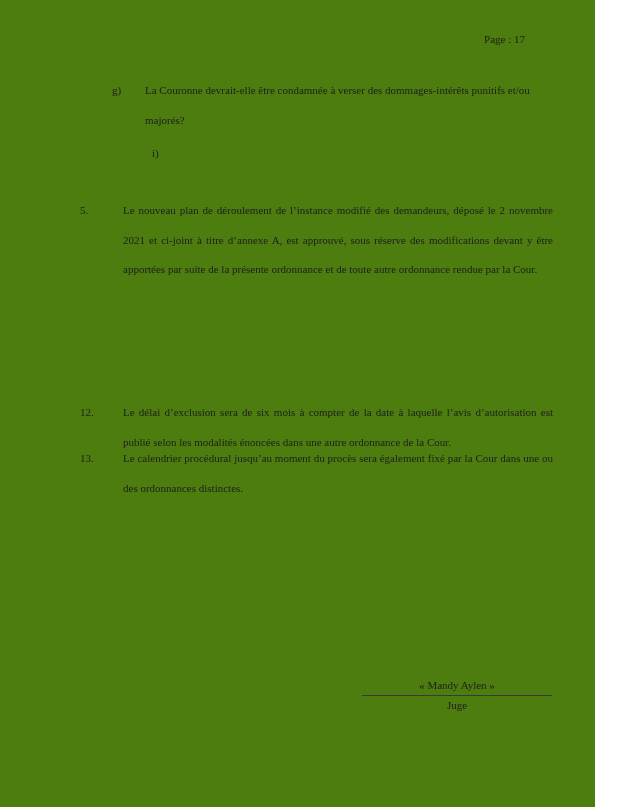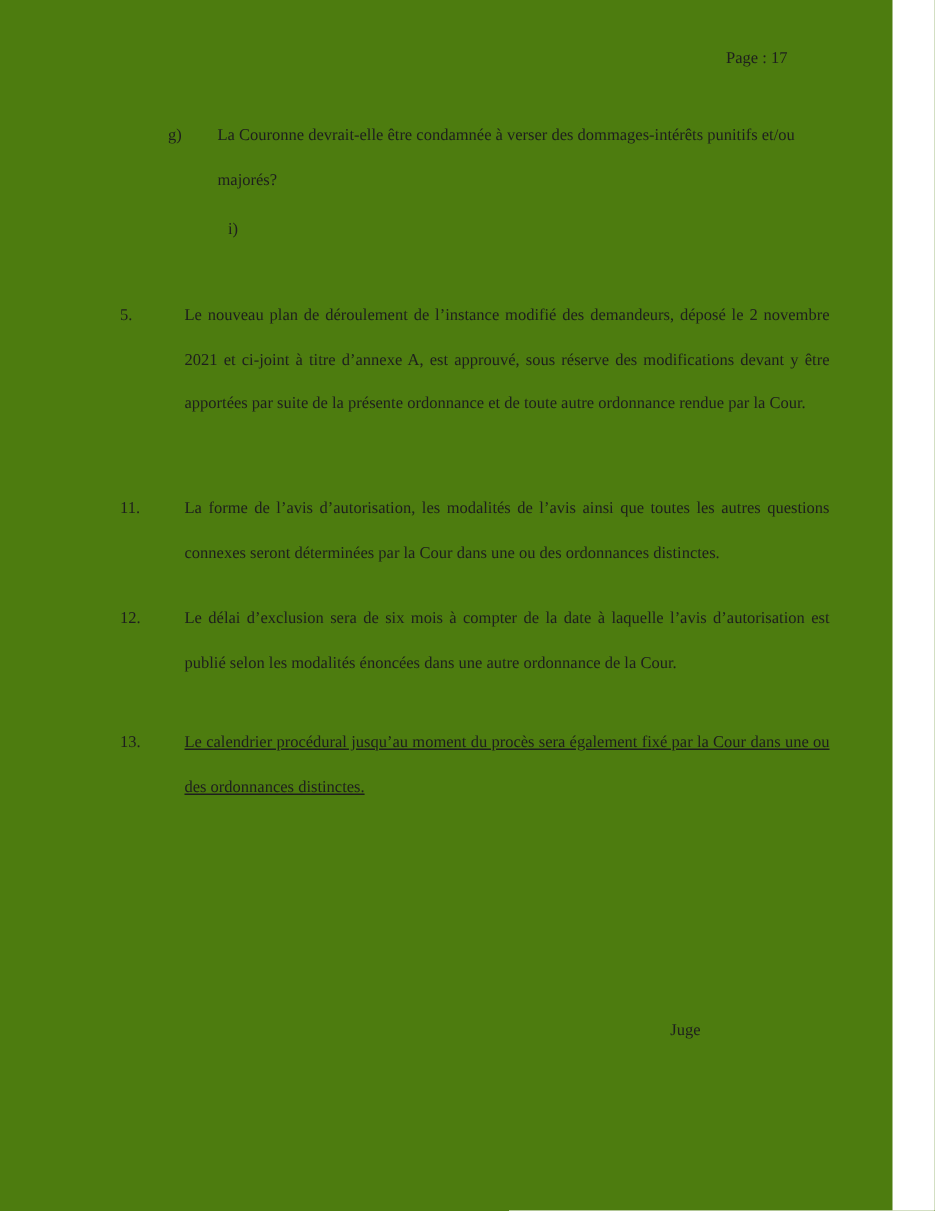--- a/index.html
+++ b/index.html
@@ -54,21 +54,21 @@
   }
   .oitem .body {
     margin-left: 43px;
     text-align: justify;
   }
   .oitem .body em { font-style: italic; }
 
   .o10 { top: 196px; }
   .o11 { top: 325px; }
   .o12 { top: 398px; }
-  .o13 { top: 481px; text-decoration: underline; }
+  .o13 { top: 444px; }
   .o14 { top: 539px; }
 
   
   .signature {
     position: absolute;
     left: 362px;
     top: 678px;
     width: 190px;
     text-align: center;
     line-height: 15px;
@@ -95,33 +95,32 @@
 
   <div class="qitem qitem-i">
     <span class="lbl">i)</span>
   </div>
 
   <div class="oitem o10">
     <span class="num">5.</span>
     <div class="body">Le nouveau plan de déroulement de l’instance modifié des demandeurs, déposé le 2 novembre 2021 et ci-joint à titre d’annexe A, est approuvé, sous réserve des modifications devant y être apportées par suite de la présente ordonnance et de toute autre ordonnance rendue par la Cour.</div>
   </div>
 
-  <div class="oitem o11">
-    <span class="num">11.</span>
-    <div class="body">La forme de l’avis d’autorisation, les modalités de l’avis ainsi que toutes les autres questions connexes seront déterminées par la Cour dans une ou des ordonnances distinctes.</div>
-  </div>
 
   <div class="oitem o12">
     <span class="num">12.</span>
     <div class="body">Le délai d’exclusion sera de six mois à compter de la date à laquelle l’avis d’autorisation est publié selon les modalités énoncées dans une autre ordonnance de la Cour.</div>
   </div>
 
   <div class="oitem o13">
     <span class="num">13.</span>
     <div class="body">Le calendrier procédural jusqu’au moment du procès sera également fixé par la Cour dans une ou des ordonnances distinctes.</div>
   </div>
 
 
   <div class="signature">
+    <div class="sig-name-row">
+      <span class="sig-name">« Mandy Aylen »</span>
+    </div>
     <div class="sig-role">Juge</div>
   </div>
 
 </div>
 
 </body></html>

